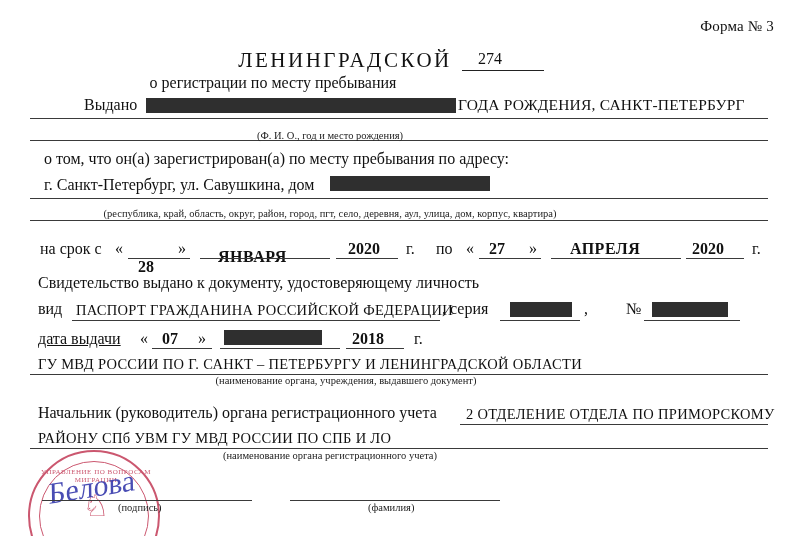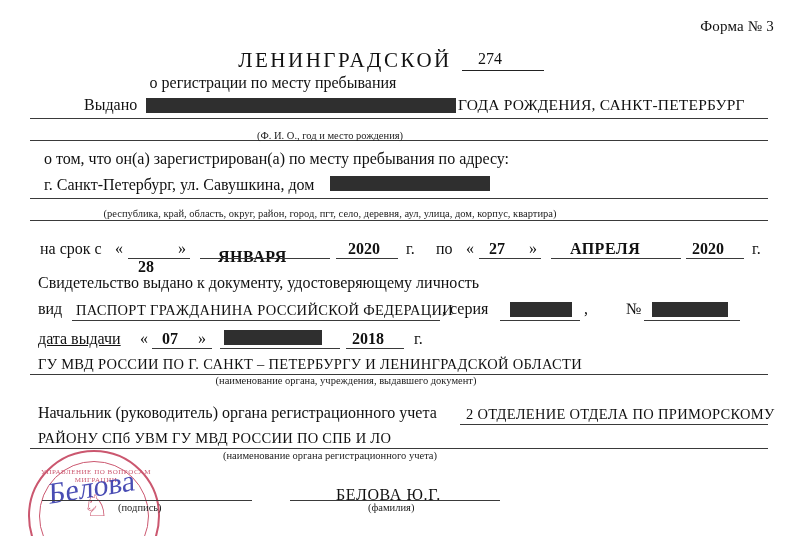--- a/index.html
+++ b/index.html
@@ -263,17 +263,16 @@
   <div class="stamp">
     <div class="stamp-text-top">УПРАВЛЕНИЕ ПО ВОПРОСАМ МИГРАЦИИ</div>
     <div class="stamp-eagle">♘</div>
 
   </div>
 
   <div class="signature">Белова</div>
   <div class="rule" style="left:42px; top:500px; width:210px;"></div>
   <div class="sig-label" style="left:118px; top:502px;">(подпись)</div>
 
-  <div class="fam-name" style="left:336px; top:486px;">БЕЛОВА Ю.Г.</div>
   <div class="rule" style="left:290px; top:500px; width:210px;"></div>
   <div class="sig-label" style="left:368px; top:502px;">(фамилия)</div>
 
 </div>
 
 </body></html>

